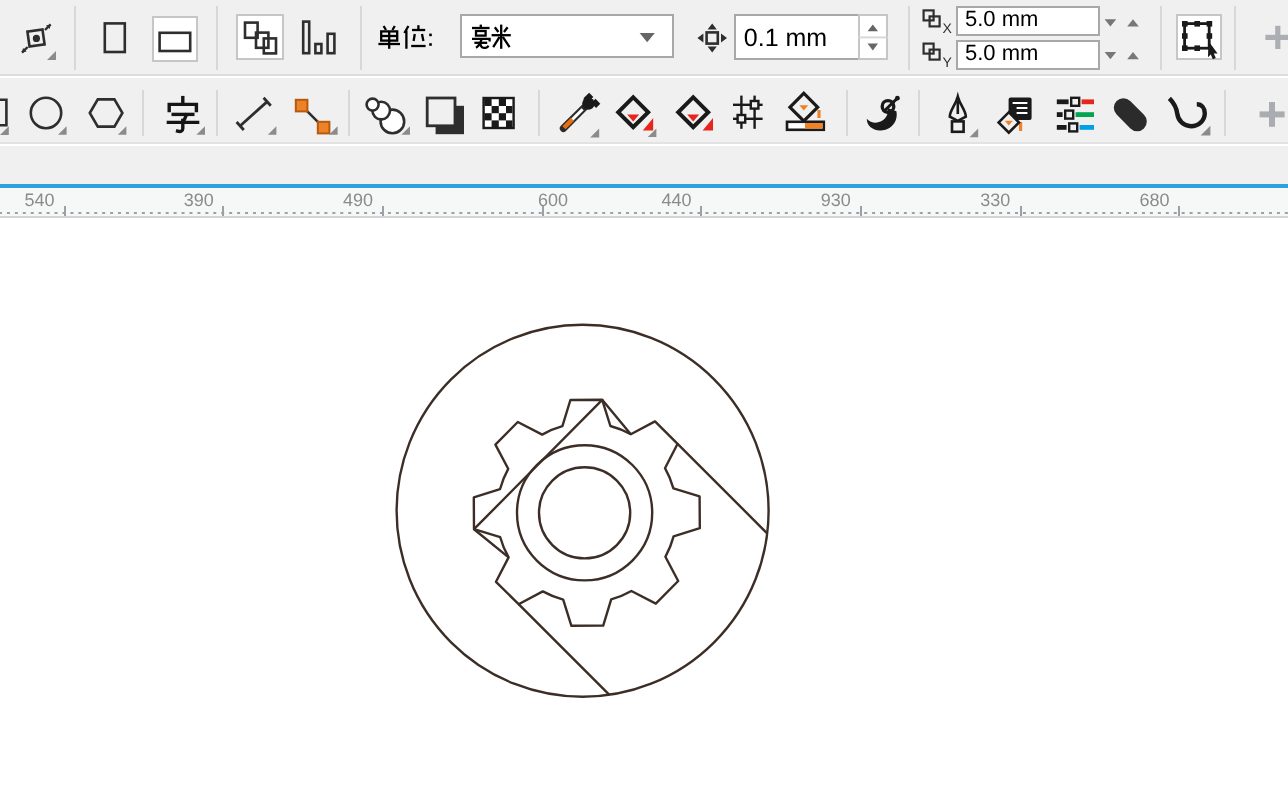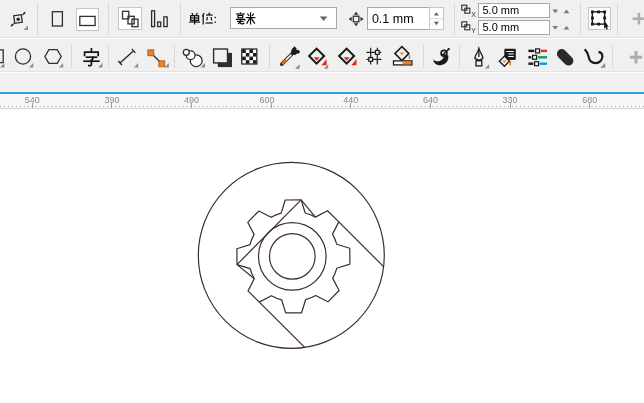--- a/index.html
+++ b/index.html
@@ -5,45 +5,45 @@
 html,body{width:644px;height:403px;overflow:hidden;background:#fff;
   font-family:"Liberation Sans",sans-serif}
 .abs{position:absolute}
 #row1{left:0;top:0;width:644px;height:38px;background:#f0f0f1;border-bottom:1px solid #dcdcdc}
 #row2{left:0;top:39px;width:644px;height:33px;background:#f0f0f1;border-bottom:1px solid #e2e2e2}
 #strip{left:0;top:73px;width:644px;height:19px;background:#f0f0f1}
 #blue{left:0;top:92px;width:644px;height:2px;background:#2da1e0}
 #ruler{left:0;top:94px;width:644px;height:15px;background:#f6f7f7;border-bottom:1px solid #d4d4d4;
   background-image:radial-gradient(circle 0.75px at 1.34px 12.5px,#9aa0a5 99%,transparent);
   background-size:3.9825px 15px;background-position-x:-1px;background-repeat:repeat-x}
-.rnum{position:absolute;top:0.5px;width:40px;text-align:center;font-size:9px;color:#8b8b8b}
+.rnum{position:absolute;top:0.5px;width:40px;font-size:9px;color:#8b8b8b}
 .rtick{position:absolute;top:9px;width:1px;height:5px;background:#9aa0a5}
 .vsep{position:absolute;top:3px;width:1px;height:32px;background:#d8d8d8}
 .vsep2{position:absolute;top:45px;width:1px;height:23px;background:#d8d8d8}
 .btn{position:absolute;background:#fff;border:1px solid #c6c6c6}
 .fld{position:absolute;background:#fff;border:1px solid #a8a8a8;color:#000}
 svg{position:absolute;left:0;top:0}
 </style></head>
 <body>
 <div class="abs" id="row1"></div>
 <div class="abs" id="row2"></div>
 <div class="abs" id="strip"></div>
 <div class="abs" id="blue"></div>
 <div class="abs" id="ruler">
     <div class="rnum" style="left:12.2px">540</div>
 <div class="rtick" style="left:31.7px"></div>
 <div class="rnum" style="left:91.9px">390</div>
 <div class="rtick" style="left:111.4px"></div>
 <div class="rnum" style="left:171.5px">490</div>
 <div class="rtick" style="left:191.0px"></div>
-<div class="rnum" style="left:247px">600</div>
+<div class="rnum" style="left:269px">600</div>
 <div class="rtick" style="left:270.7px"></div>
 <div class="rnum" style="left:330.8px">440</div>
 <div class="rtick" style="left:350.3px"></div>
-<div class="rnum" style="left:410.4px">640</div>
+<div class="rnum" style="left:410.4px">930</div>
 <div class="rtick" style="left:429.9px"></div>
 <div class="rnum" style="left:490.1px">330</div>
 <div class="rtick" style="left:509.6px"></div>
 <div class="rnum" style="left:569.8px">680</div>
 <div class="rtick" style="left:589.3px"></div>
   </div>
 
 <div class="vsep" style="left:36.5px"></div>
 <div class="vsep" style="left:108px"></div>
 <div class="vsep" style="left:180.3px"></div>

